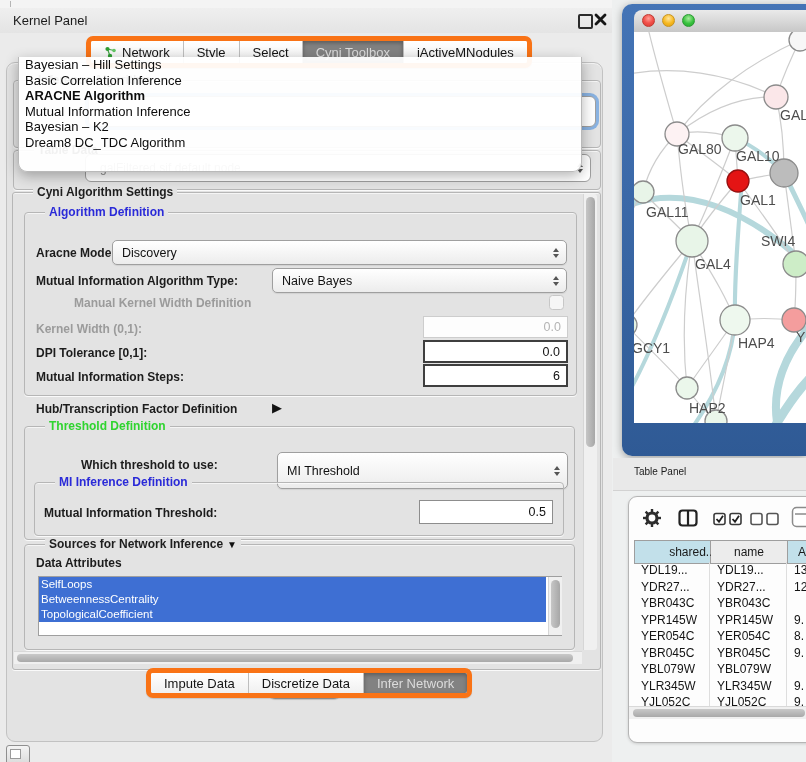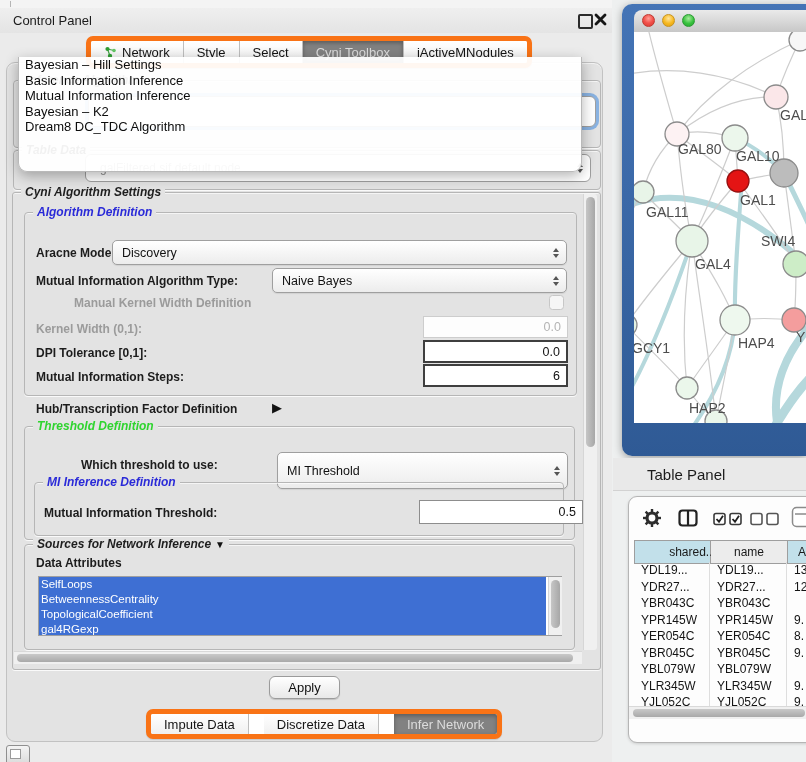--- a/index.html
+++ b/index.html
@@ -17,26 +17,26 @@
   #outer-panel{left:6px;top:62px;width:595px;height:678px;background:#e3e3e3;
                border:1px solid #c2c2c2;border-radius:9px;box-shadow:inset 0 1px 0 #f4f4f4;}
   
   .seg{display:flex;border:5px solid #f97316;border-radius:7px;overflow:hidden;
        box-shadow:0 1px 1px rgba(0,0,0,.12);background:#fff;}
   .seg-item{font-size:13px;color:#141414;padding:0 13px;display:flex;align-items:center;gap:5px;
             border-right:1px solid #bebebe;background:linear-gradient(#ffffff,#f0f0f0);white-space:nowrap;}
   .seg-item:last-child{border-right:none;}
   .seg-item.selected{background:#828282;color:#dcdcdc;box-shadow:inset 0 2px 4px rgba(0,0,0,.3);}
   #tabbar{left:86px;top:36px;height:22px;}
-  #bottom-tabs{left:146px;top:709px;height:20px;gap:15px;}
+  #bottom-tabs{left:146px;top:668px;height:20px;}
   
   .group{border:1px solid #b6b6b6;border-radius:4px;
          box-shadow:inset 0 1px 0 rgba(255,255,255,.65),0 1px 0 rgba(255,255,255,.8);}
-  .gtitle{position:absolute;top:-8px;left:8px;background:#e3e3e3;padding:0 4px;font-size:12px;
-          font-weight:bold;color:#1e1e1e;line-height:14px;white-space:nowrap;font-style:italic;}
+  .gtitle{position:absolute;top:-8px;left:20px;background:#e3e3e3;padding:0 4px;font-size:12px;
+          font-weight:bold;color:#1e1e1e;line-height:14px;white-space:nowrap;}
   .gtitle.blue{color:#2a2ad8;}
   .gtitle.green{color:#2fd42f;}
   .exp{font-size:10px;color:#111;margin-left:4px;}
   
   .lbl{font-size:12px;font-weight:bold;color:#1c1c1c;white-space:nowrap;}
   .lbl.disabled{color:#9b9b9b;}
   .combo{background:linear-gradient(#ffffff,#ececec);border:1px solid #9f9f9f;border-radius:5px;
          font-size:12.5px;color:#111;display:flex;align-items:center;padding:0 22px 0 9px;
          box-shadow:0 1px 1px rgba(0,0,0,.08);box-sizing:border-box;}
   .stepper{position:absolute;right:7px;top:50%;transform:translateY(-50%);display:flex;flex-direction:column;gap:2px;}
@@ -76,21 +76,21 @@
                 border-bottom:1px solid #9f9f9f;border-radius:8px 0 0 0;}
   .tl{position:absolute;top:14px;width:13px;height:13px;border-radius:50%;box-sizing:border-box;}
   #tl-red{left:642px;background:radial-gradient(circle at 50% 32%,#ff9d94 0%,#f2504a 50%,#d83a33 100%);border:1px solid #c0392f;}
   #tl-yellow{left:662px;background:radial-gradient(circle at 50% 32%,#ffe49a 0%,#f6b81f 55%,#dd9c15 100%);border:1px solid #c9941c;}
   #tl-green{left:682px;background:radial-gradient(circle at 50% 32%,#a8eb9b 0%,#38c23e 55%,#27a22f 100%);border:1px solid #2a9a31;}
   #net-canvas-bg{left:634px;top:32px;width:172px;height:391px;background:#fff;}
   #net-svg{left:634px;top:32px;}
   .nlabel{font-family:"Liberation Sans",sans-serif;font-size:14px;fill:#4d4d4d;}
   
   #tp-header-bar{left:613px;top:458px;width:193px;height:32px;background:#e9e9e9;border-bottom:1px solid #d2d2d2;}
-  #tp-title{left:634px;top:466px;font-size:15px;color:#1b1b1b;margin-left:13px;}
+  #tp-title{left:634px;top:466px;font-size:10px;color:#1b1b1b;}
   #table-card{left:628px;top:496px;width:190px;height:245px;background:#fdfdfd;border:1px solid #b5b5b5;
               border-radius:9px;box-shadow:0 1px 3px rgba(0,0,0,.15);}
   #tp-colhdr{left:634px;top:540px;height:22px;display:flex;border-top:1px solid #9e9e9e;border-bottom:1px solid #9e9e9e;border-left:1px solid #9e9e9e;}
   .tp-hcell{box-sizing:border-box;height:22px;border-right:1px solid #9e9e9e;display:flex;align-items:center;
             justify-content:center;font-size:12px;color:#1a1a1a;background:#ececec;}
   .tp-hcell.hl{background:#c2e0ea;}
   .tp-hcell.start{justify-content:flex-start;padding-left:10px;}
   #tp-body{left:634px;top:562px;width:230px;height:144px;overflow:hidden;}
   .tp-row{display:flex;height:16.5px;}
   .tp-cell{box-sizing:border-box;padding-left:7px;font-size:12px;color:#141414;display:flex;
@@ -104,21 +104,21 @@
 </style>
 </head>
 <body>
 
 <div id="screen">
 
   <div class="abs" id="top-strip">
       <span class="nub"></span>
     </div>
   <div class="abs" id="cp-header"></div>
-  <div class="abs" id="cp-title">Control Panel</div>
+  <div class="abs" id="cp-title">Kernel Panel</div>
   <div class="abs" id="float-btn"></div>
   <svg class="abs" style="left:594px;top:13px;" width="13" height="13">
     <line x1="2" y1="2" x2="11" y2="11" stroke="#161616" stroke-width="2.8" stroke-linecap="round"></line>
     <line x1="11" y1="2" x2="2" y2="11" stroke="#161616" stroke-width="2.8" stroke-linecap="round"></line>
   </svg>
 
   <div class="abs" id="body-bg"></div>
   <div class="abs" id="outer-panel"></div>
 
   <div class="abs seg" id="tabbar">
@@ -210,35 +210,34 @@
     <span>MI Threshold</span>
     <span class="stepper">
         <span class="tri-up"></span>
         <span class="tri-down"></span>
       </span>
   </div>
   <div class="abs group" style="left:34px;top:482px;width:528px;height:52px;">
     <span class="gtitle blue">MI Inference Definition</span>
   </div>
   <span class="abs lbl" style="left:44px;top:506px;">Mutual Information Threshold:</span>
-  <div class="abs field" style="left:419px;top:500px;width:164px;height:24px;">
+  <div class="abs field" style="left:419px;top:500px;width:134px;height:24px;">
     <span>0.5</span>
   </div>
 
   <div class="abs group" style="left:24px;top:544px;width:549px;height:104px;">
     <span class="gtitle" style="font-weight:bold;">
       <span>Sources for Network Inference</span><span class="exp">▼</span>
     </span>
   </div>
   <span class="abs lbl" style="left:36px;top:556px;">Data Attributes</span>
   <div class="abs" id="attr-list">
       <div class="attr-item" style="background: rgb(62, 111, 211);">SelfLoops</div>
       <div class="attr-item" style="background: rgb(62, 111, 211);">BetweennessCentrality</div>
       <div class="attr-item" style="background: rgb(62, 111, 211);">TopologicalCoefficient</div>
-      <div class="attr-item" style="background: rgb(62, 111, 211);">gal4RGexp</div>
     </div>
   <div class="abs vsb" style="left:548px;top:577px;height:58px;">
     <span class="thumb" style="top:3px;height:48px;"></span>
   </div>
 
   <div class="abs vsb" style="left:583px;top:194px;height:456px;border-radius:0 3px 3px 0;">
     <span class="thumb" style="top:3px;height:250px;"></span>
   </div>
   <div class="abs hsb" style="left:14px;top:651px;width:568px;">
     <span class="thumb" style="left:3px;width:556px;"></span>
@@ -259,21 +258,22 @@
       </div>
   </div>
 
   <div class="abs" id="mini-icon">
       <span class="in"></span>
     </div>
 
   <div class="abs" id="algo-dropdown">
     <div id="dd-items">
         <div class="dd-item">Bayesian – Hill Settings</div>
-        <div class="dd-item">Basic Information Inference</div>
+        <div class="dd-item">Basic Correlation Inference</div>
+        <div class="dd-item bold">ARACNE Algorithm</div>
         <div class="dd-item">Mutual Information Inference</div>
         <div class="dd-item">Bayesian – K2</div>
         <div class="dd-item">Dream8 DC_TDC Algorithm</div>
       </div>
   </div>
 
   <div class="abs" id="net-frame"></div>
   <div class="abs" id="net-titlebar"></div>
   <div class="abs tl" id="tl-red"></div>
   <div class="abs tl" id="tl-yellow"></div>

